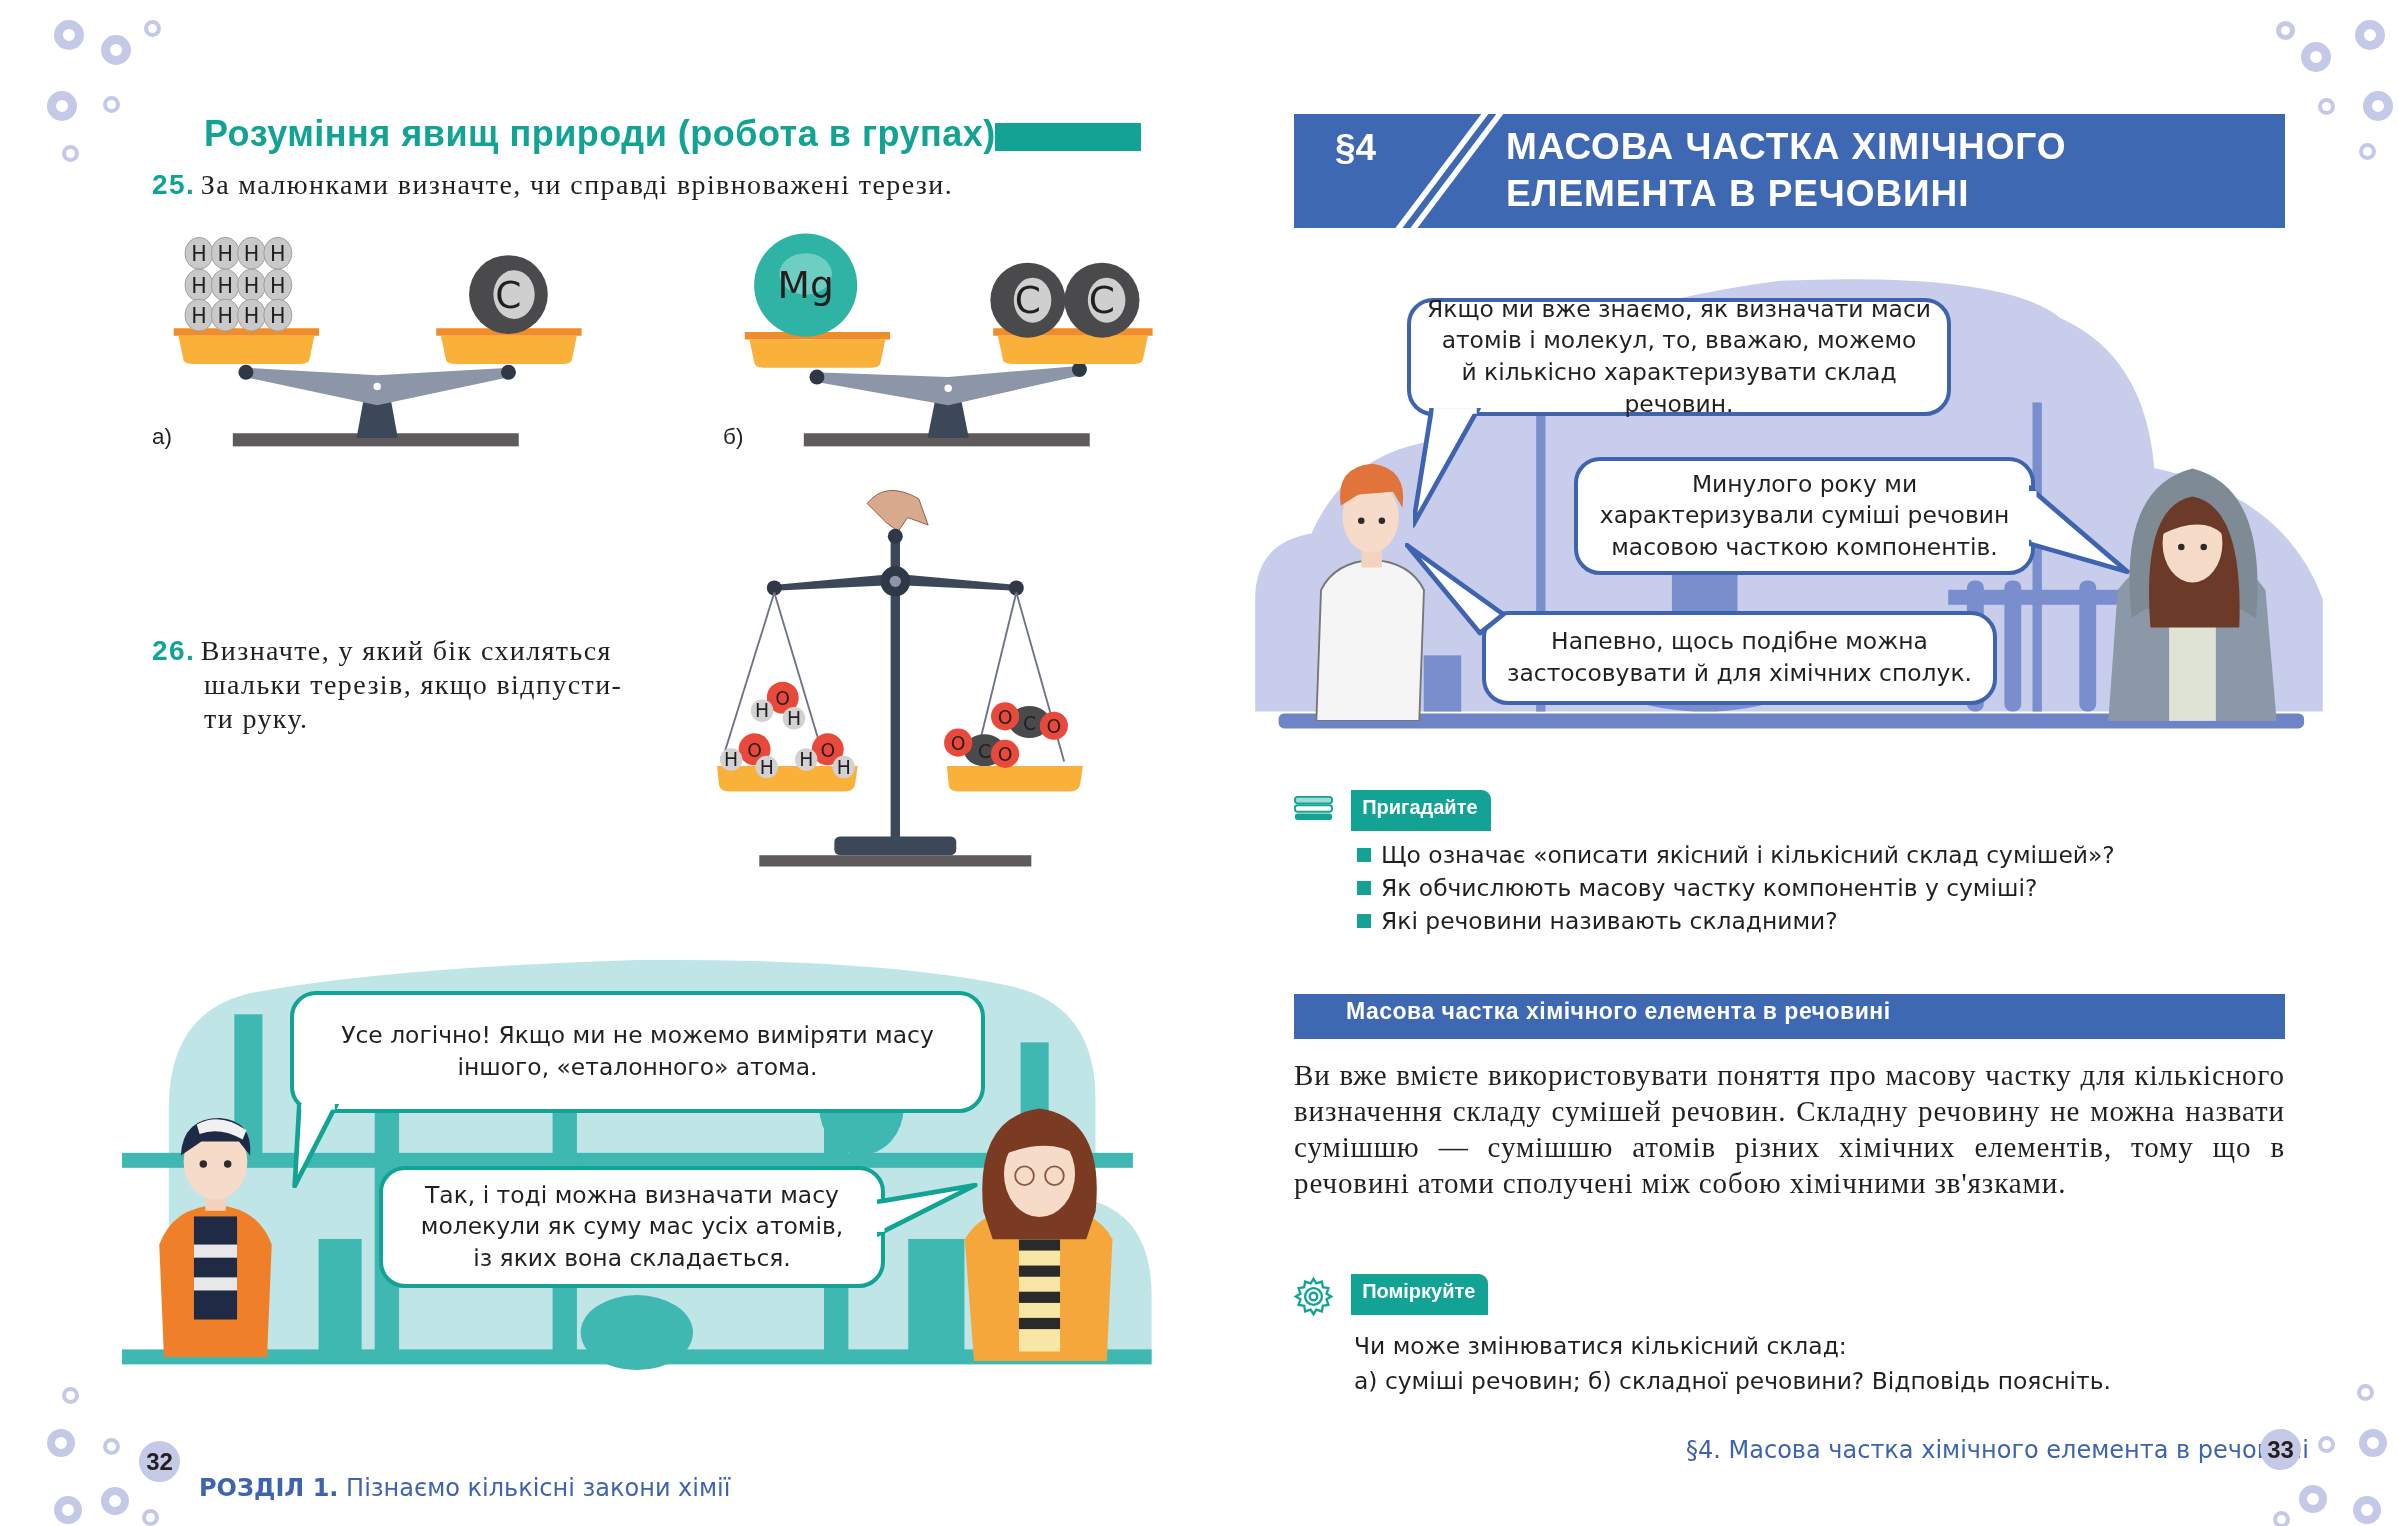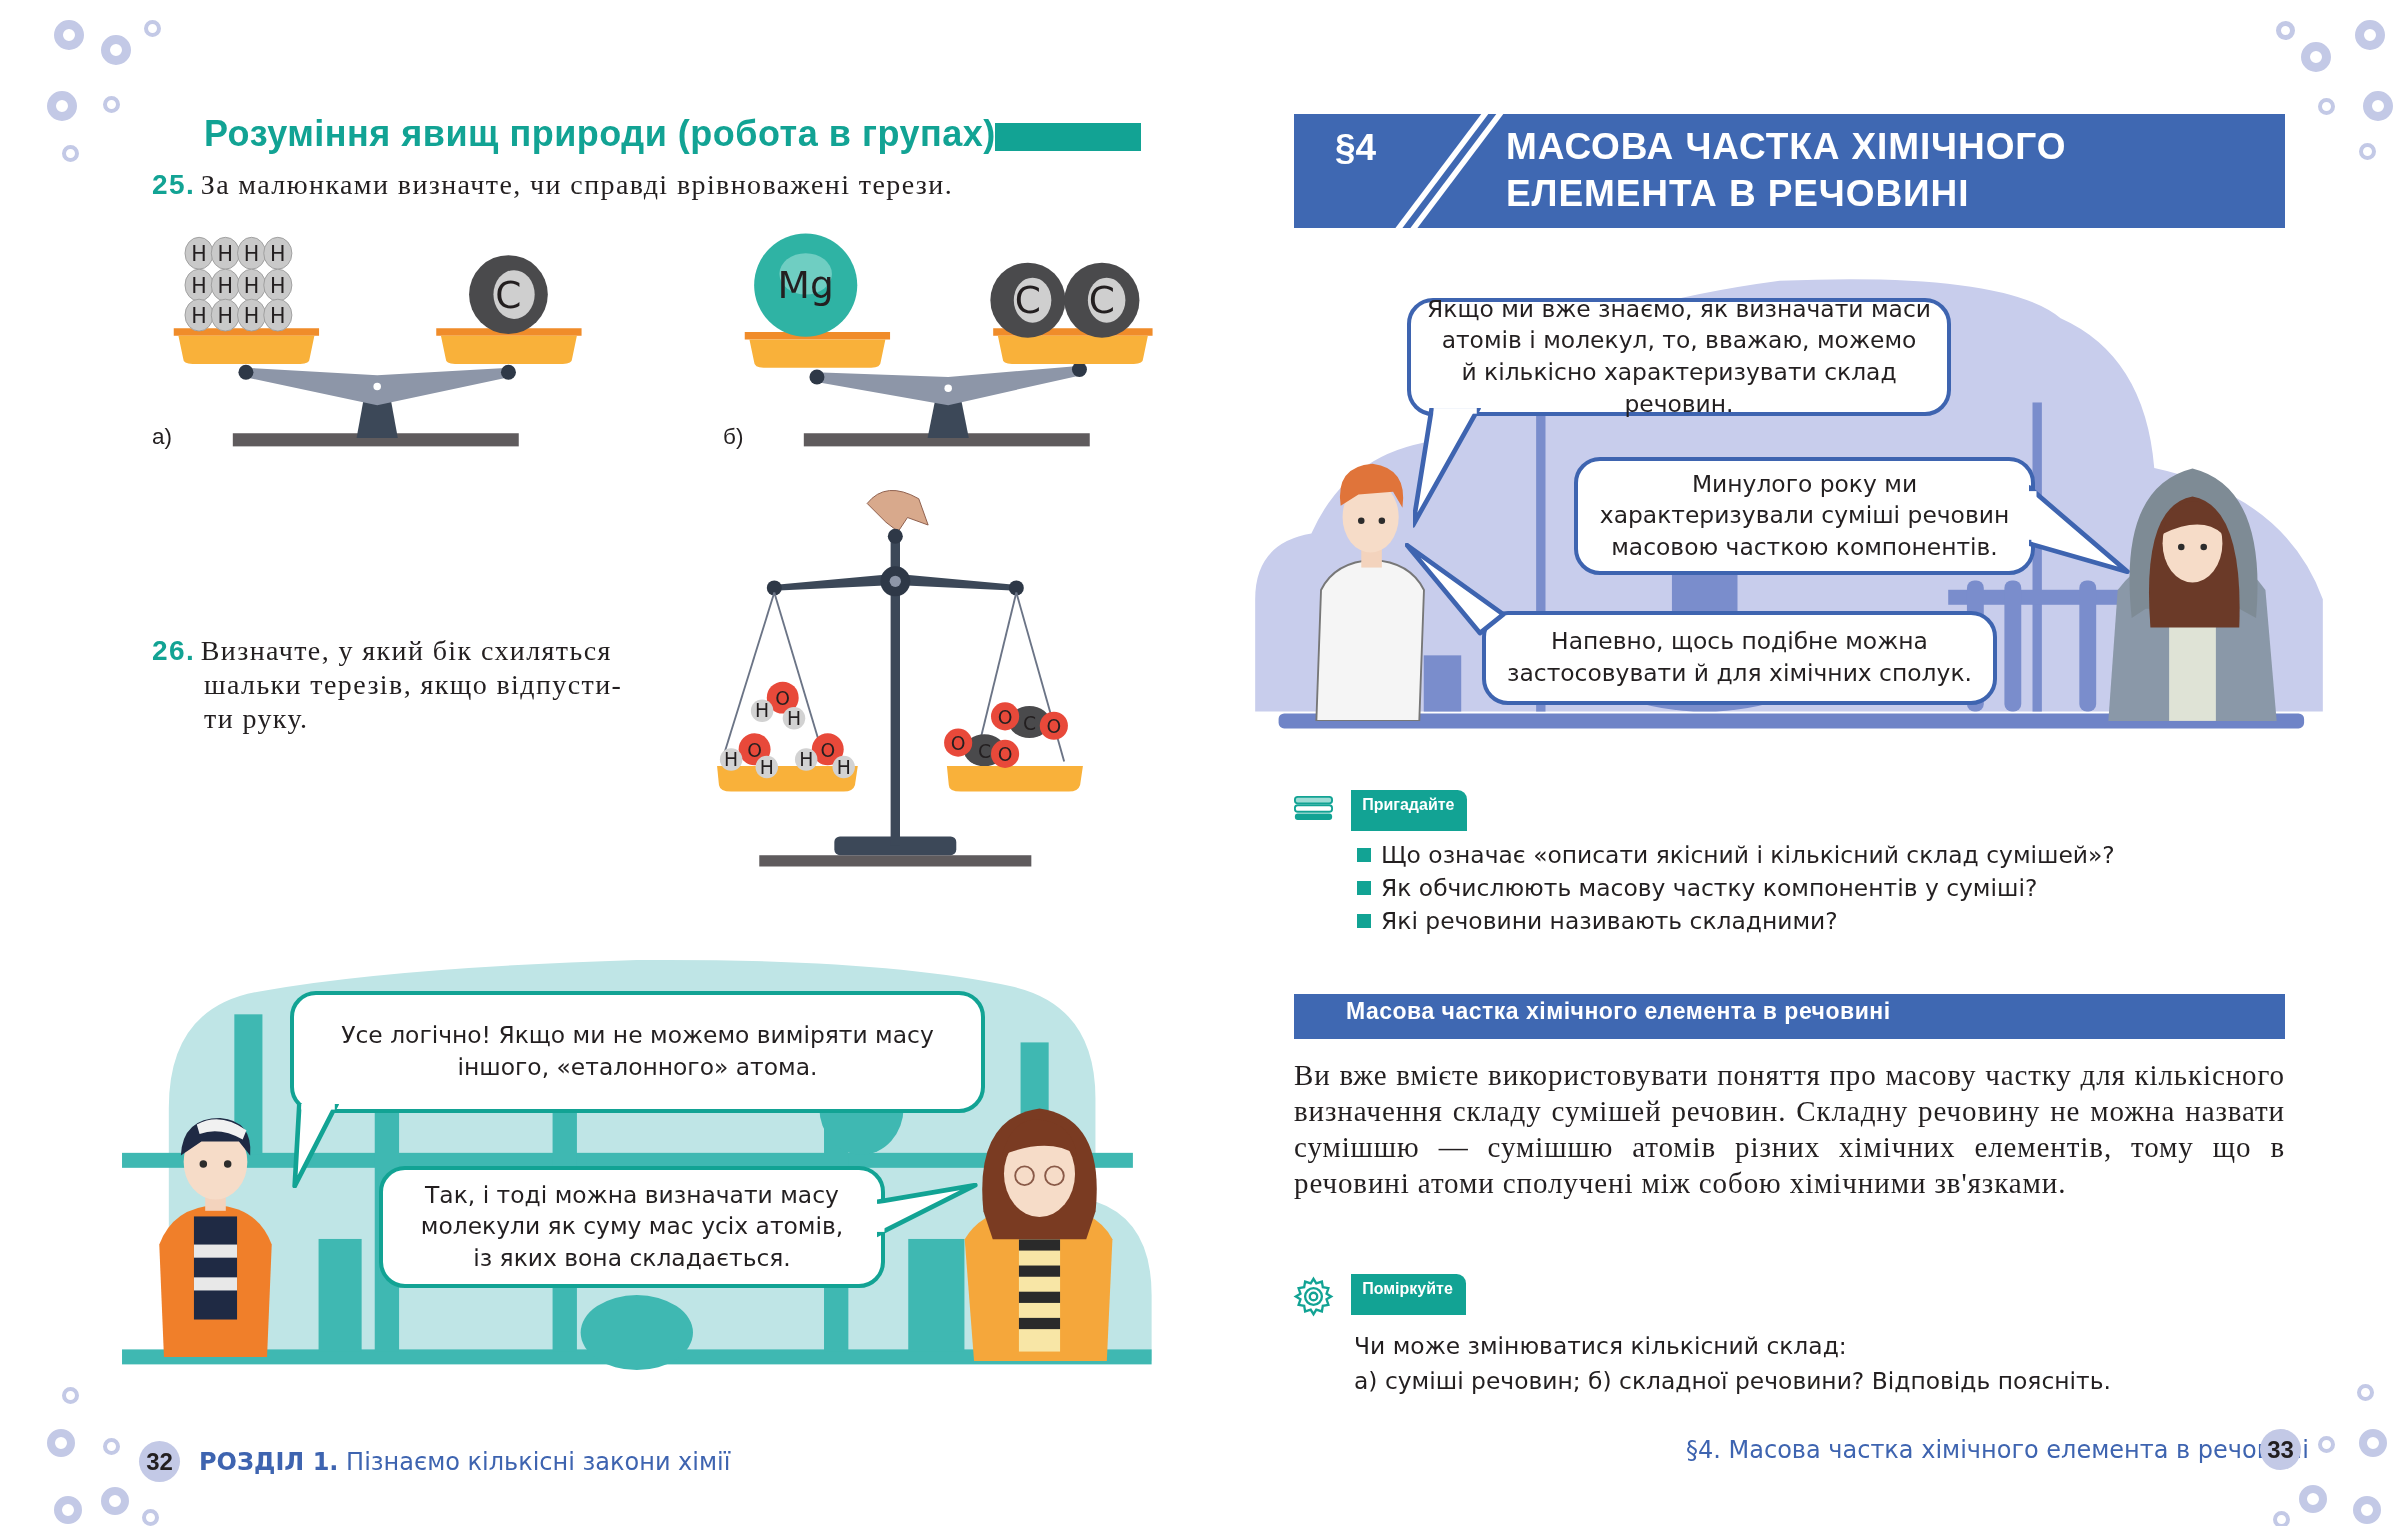--- a/index.html
+++ b/index.html
@@ -21,21 +21,21 @@
   .bubble { position: absolute; background: #fff; border-radius: 26px; text-align: center; font-family: "DejaVu Sans", sans-serif; color: #231f20; display: flex; align-items: center; justify-content: center; line-height: 1.35; }
   .bubble.teal { border: 4.7px solid #12a394; font-size: 23.4px; }
   .bubble.blue { border: 4.7px solid #3e64b0; font-size: 23.4px; }
 
   
   .chap-head { position: absolute; left: 1294px; top: 114px; width: 991px; height: 114px; background: #3f68b2; overflow: hidden; }
   .chap-num { position: absolute; left: 41px; top: 13px; font-size: 37px; font-weight: bold; color: #fff; }
   .chap-title { position: absolute; left: 212px; top: 9.4px; font-size: 37px; font-weight: bold; color: #fff; line-height: 47px; letter-spacing: 0.9px; }
   .slash { position: absolute; top: -9.4px; width: 6.6px; height: 141px; background: #fff; transform: skewX(-37deg); }
 
-  .tag { position: absolute; height: 41px; background: #12a394; color: #fff; font-size: 16px; font-weight: bold; padding: 5.6px 13px 0 11.2px; border-top-right-radius: 9.4px; }
+  .tag { position: absolute; height: 41px; background: #12a394; color: #fff; font-size: 20px; font-weight: bold; padding: 5.6px 13px 0 11.2px; border-top-right-radius: 9.4px; }
   .bullets { position: absolute; left: 1357px; top: 839px; font-size: 23.4px; line-height: 33px; font-family: "DejaVu Sans", sans-serif; }
   .bullets li { list-style: none; position: relative; padding-left: 24px; }
   .bullets li::before { content: ""; position: absolute; left: 0; top: 9.4px; width: 14px; height: 14px; background: #12a394; }
   .sub-head { position: absolute; left: 1294px; top: 994px; width: 991px; height: 45px; background: #3f68b2; color: #ffffff; font-size: 23px; font-weight: bold; padding: 3.7px 0 0 52px; letter-spacing: 0.5px; }
   .body-text { position: absolute; left: 1294px; top: 1057px; width: 991px; font-family: "Liberation Serif", serif; font-size: 29px; line-height: 36px; text-align: justify; letter-spacing: 0.9px; color: #231f20; }
   .think-text { position: absolute; left: 1354px; top: 1329px; font-size: 23.4px; line-height: 35px; font-family: "DejaVu Sans", sans-serif; }
 
   .footer-num { position: absolute; width: 41px; height: 41px; border-radius: 50%; background: #c3c9e6; color: #231f20; font-weight: bold; font-size: 24px; text-align: center; line-height: 41px; }
   .footer-text { position: absolute; top: 1436px; font-size: 24px; color: #3e64b0; font-family: "DejaVu Sans", sans-serif; white-space: nowrap; }
   .footer-text b { font-weight: bold; }
@@ -251,21 +251,21 @@
       <div>молекули як суму мас усіх атомів,</div>
       <div>із яких вона складається.</div>
     </div>
   </div>
   <svg class="abs" style="left:877px;top:1171px;" width="103" height="66" viewBox="0 0 110 70">
     <polygon points="0,20 105,2 0,55" fill="#fff" stroke="#12a394" stroke-width="5" stroke-linejoin="round"></polygon>
     <rect x="0" y="22" width="8" height="30" fill="#fff"></rect>
   </svg>
 
   <div class="footer-num" style="left:139px;top:1429px;">32</div>
-  <div class="footer-text" style="left:199px;"><b>РОЗДІЛ 1.</b><span> Пізнаємо кількісні закони хімії</span></div>
+  <div class="footer-text" style="left:199px;margin-top:26px;"><b>РОЗДІЛ 1.</b><span> Пізнаємо кількісні закони хімії</span></div>
 </div>
 
 <div class="page right">
   <div class="ring" style="left:1077px;top:9.4px;width:19px;height:19px;border-width:5.6px;"></div>
   <div class="ring" style="left:1102px;top:30px;width:30px;height:30px;border-width:9.4px;"></div>
   <div class="ring" style="left:1156px;top:7.5px;width:30px;height:30px;border-width:9.4px;"></div>
   <div class="ring" style="left:1119px;top:86px;width:17px;height:17px;border-width:4.7px;"></div>
   <div class="ring" style="left:1164px;top:79px;width:30px;height:30px;border-width:9.4px;"></div>
   <div class="ring" style="left:1160px;top:131px;width:17px;height:17px;border-width:4.7px;"></div>
   <div class="ring" style="left:1158px;top:1372px;width:17px;height:17px;border-width:4.7px;"></div>

